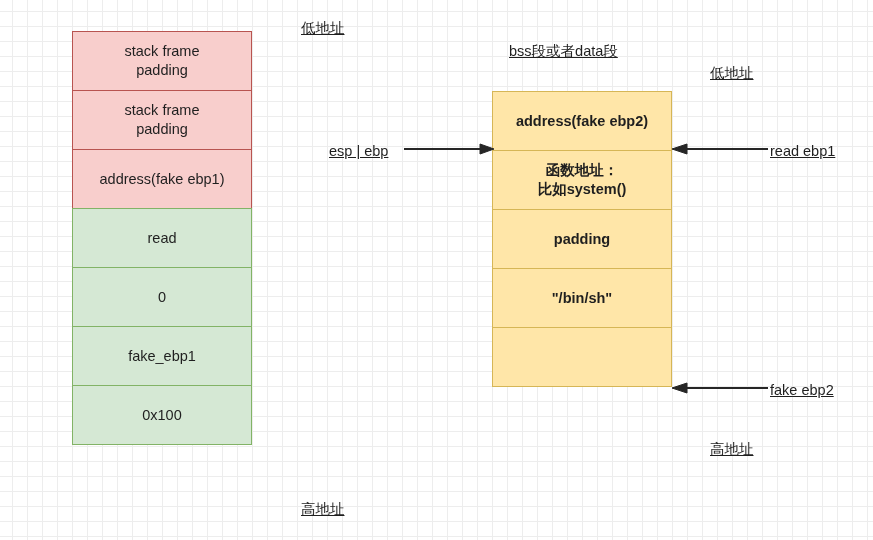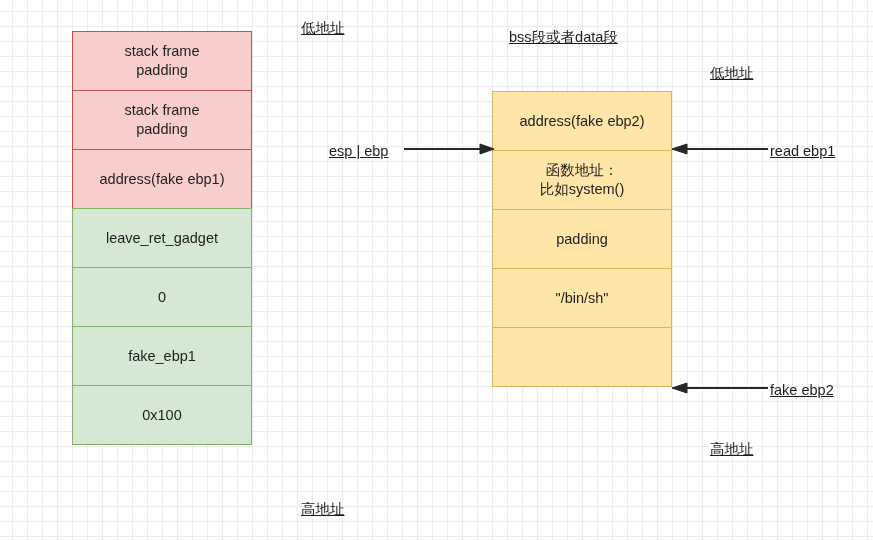--- a/index.html
+++ b/index.html
@@ -63,38 +63,39 @@
   }
   .cell.green {
     background: #d5e8d4;
     border: 1px solid #82b366;
     margin-bottom: -1px;
   }
   .cell.yellow {
     background: #ffe6a8;
     border: 1px solid #d6b656;
     margin-bottom: -1px;
+    font-weight: bold;
   }
   .cell:last-child { margin-bottom: 0; }
 
   
   .label {
     position: absolute;
     font-size: 14.5px;
     line-height: 1.3;
     color: #1f1f1f;
     white-space: nowrap;
     text-decoration: underline;
   }
 
   #label-low-left   { left: 301px; top: 19px;  }
   #label-high-left  { left: 301px; top: 500px; }
   #label-low-right  { left: 710px; top: 64px;  }
   #label-high-right { left: 710px; top: 440px; }
-  #label-bss        { left: 509px; top: 28px;  }
+  #label-bss        { left: 509px; top: 42px;  }
   #label-esp-ebp    { left: 329px; top: 142px; }
   #label-fake-ebp1  { left: 770px; top: 142px; }
   #label-fake-ebp2  { left: 770px; top: 381px; }
 
   
   .arrow-svg {
     position: absolute;
     overflow: visible;
   }
   #arrow-esp     { left: 404px; top: 142px; width: 90px;  height: 14px; }
@@ -106,21 +107,21 @@
 <body>
 
 <div id="canvas">
 
   <div id="left-stack" class="stack-col">
     <div class="cell pink">stack frame
 padding</div>
     <div class="cell pink">stack frame
 padding</div>
     <div class="cell pink">address(fake ebp1)</div>
-    <div class="cell green">leave_ret_gadget</div>
+    <div class="cell green">read</div>
     <div class="cell green">0</div>
     <div class="cell green">fake_ebp1</div>
     <div class="cell green">0x100</div>
   </div>
 
   <div id="right-stack" class="stack-col">
     <div class="cell yellow">address(fake ebp2)</div>
     <div class="cell yellow">函数地址：
 比如system()</div>
     <div class="cell yellow">padding</div>

